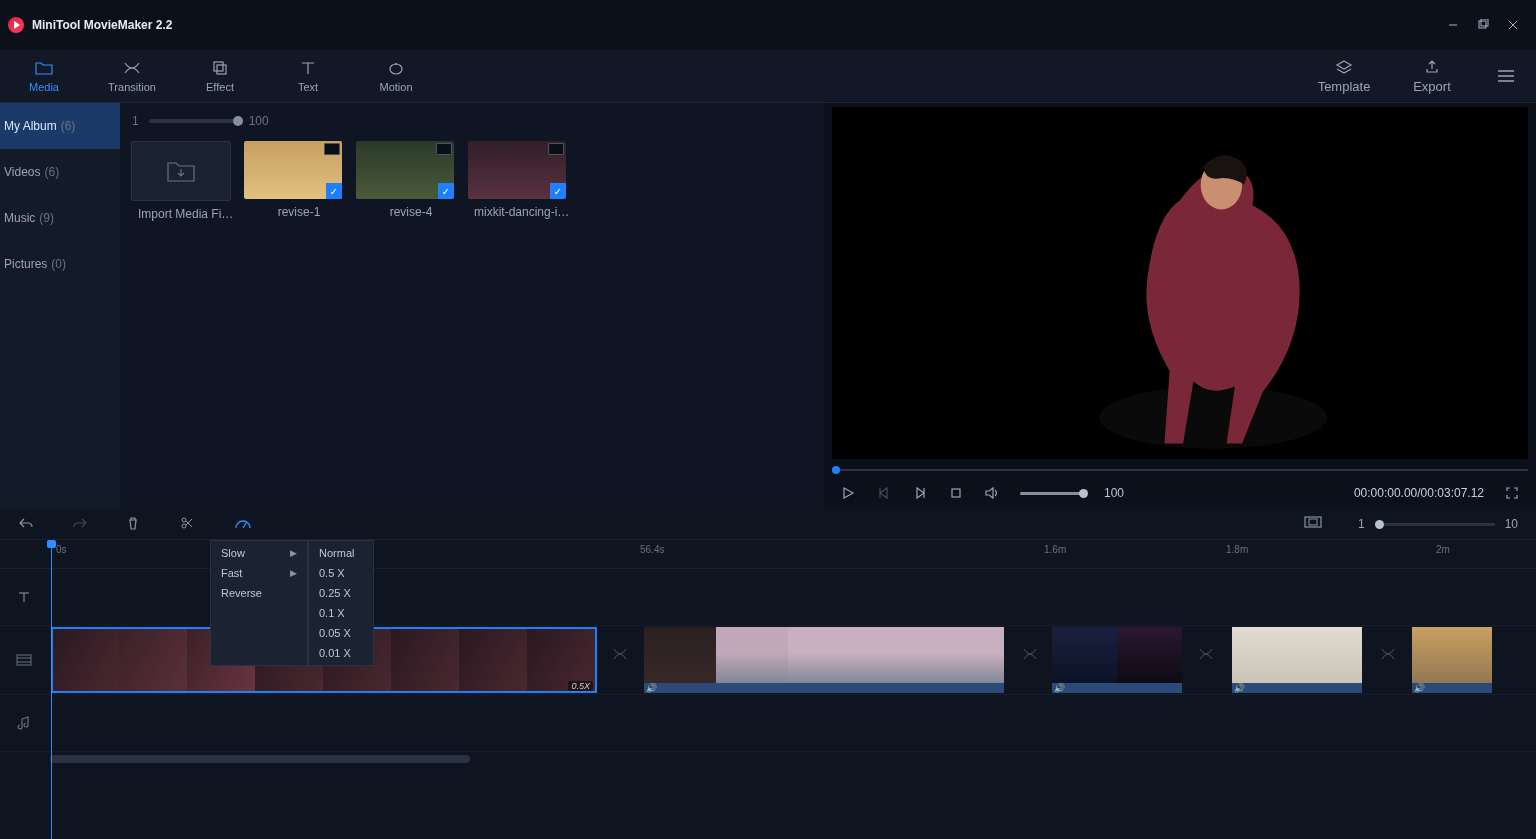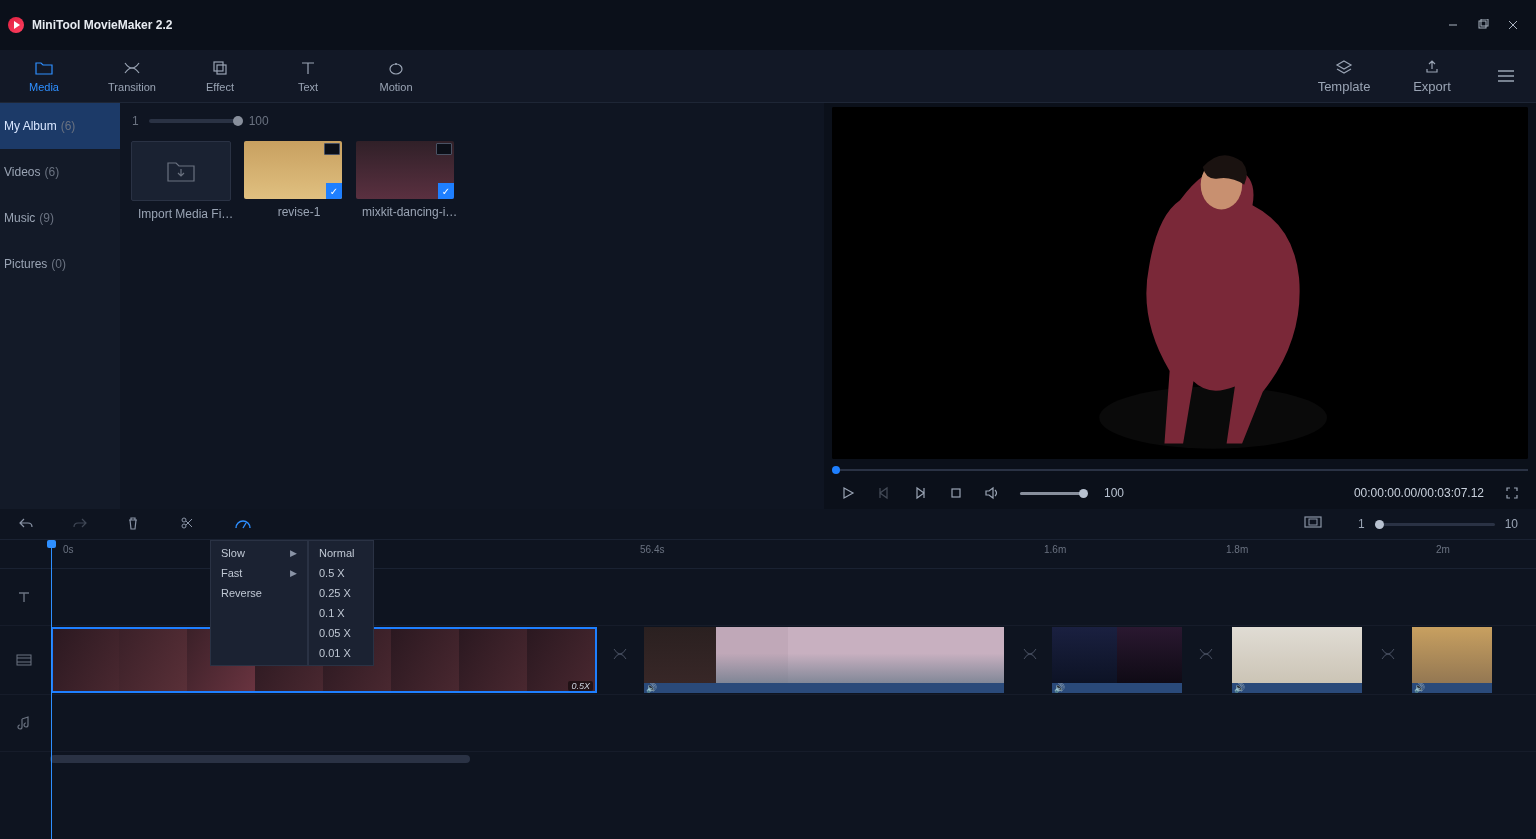--- a/index.html
+++ b/index.html
@@ -218,20 +218,27 @@
         <span class="media-label">Import Media Files</span>
       </div>
 
       <div class="media-item">
         <div class="thumb" style="background:linear-gradient(#c8a060,#e0c080);">
             <div class="badge"></div>
             <div class="check"></div>
           </div>
         <span class="media-label">revise-1</span>
       </div>
+      <div class="media-item">
+        <div class="thumb" style="background:linear-gradient(#2a3a2a,#4a5a3a);">
+            <div class="badge"></div>
+            <div class="check"></div>
+          </div>
+        <span class="media-label">revise-4</span>
+      </div>
 
       <div class="media-item">
         <div class="thumb" style="background:linear-gradient(#302028,#5a3040);">
             <div class="badge"></div>
             <div class="check"></div>
           </div>
         <span class="media-label">mixkit-dancing-in-the…</span>
       </div>
     </div>
   </div>
@@ -331,21 +338,21 @@
     <span>1</span>
     <div class="tr">
         <div class="knob"></div>
       </div>
     <span>10</span>
   </div>
 </div>
 
 <div class="ruler">
   <div class="playhead"></div>
-  <div class="tick" style="left:63px">0s</div>
+  <div class="tick" style="left:56px">0s</div>
   <div class="tick" style="left:640px">56.4s</div>
   <div class="tick" style="left:1044px">1.6m</div>
   <div class="tick" style="left:1226px">1.8m</div>
   <div class="tick" style="left:1436px">2m</div>
 
   <div class="speed-menu">
     <div class="menu-col">
       <div class="menu-item">
           <span>Slow</span>
           <span class="arrow">▶</span>

